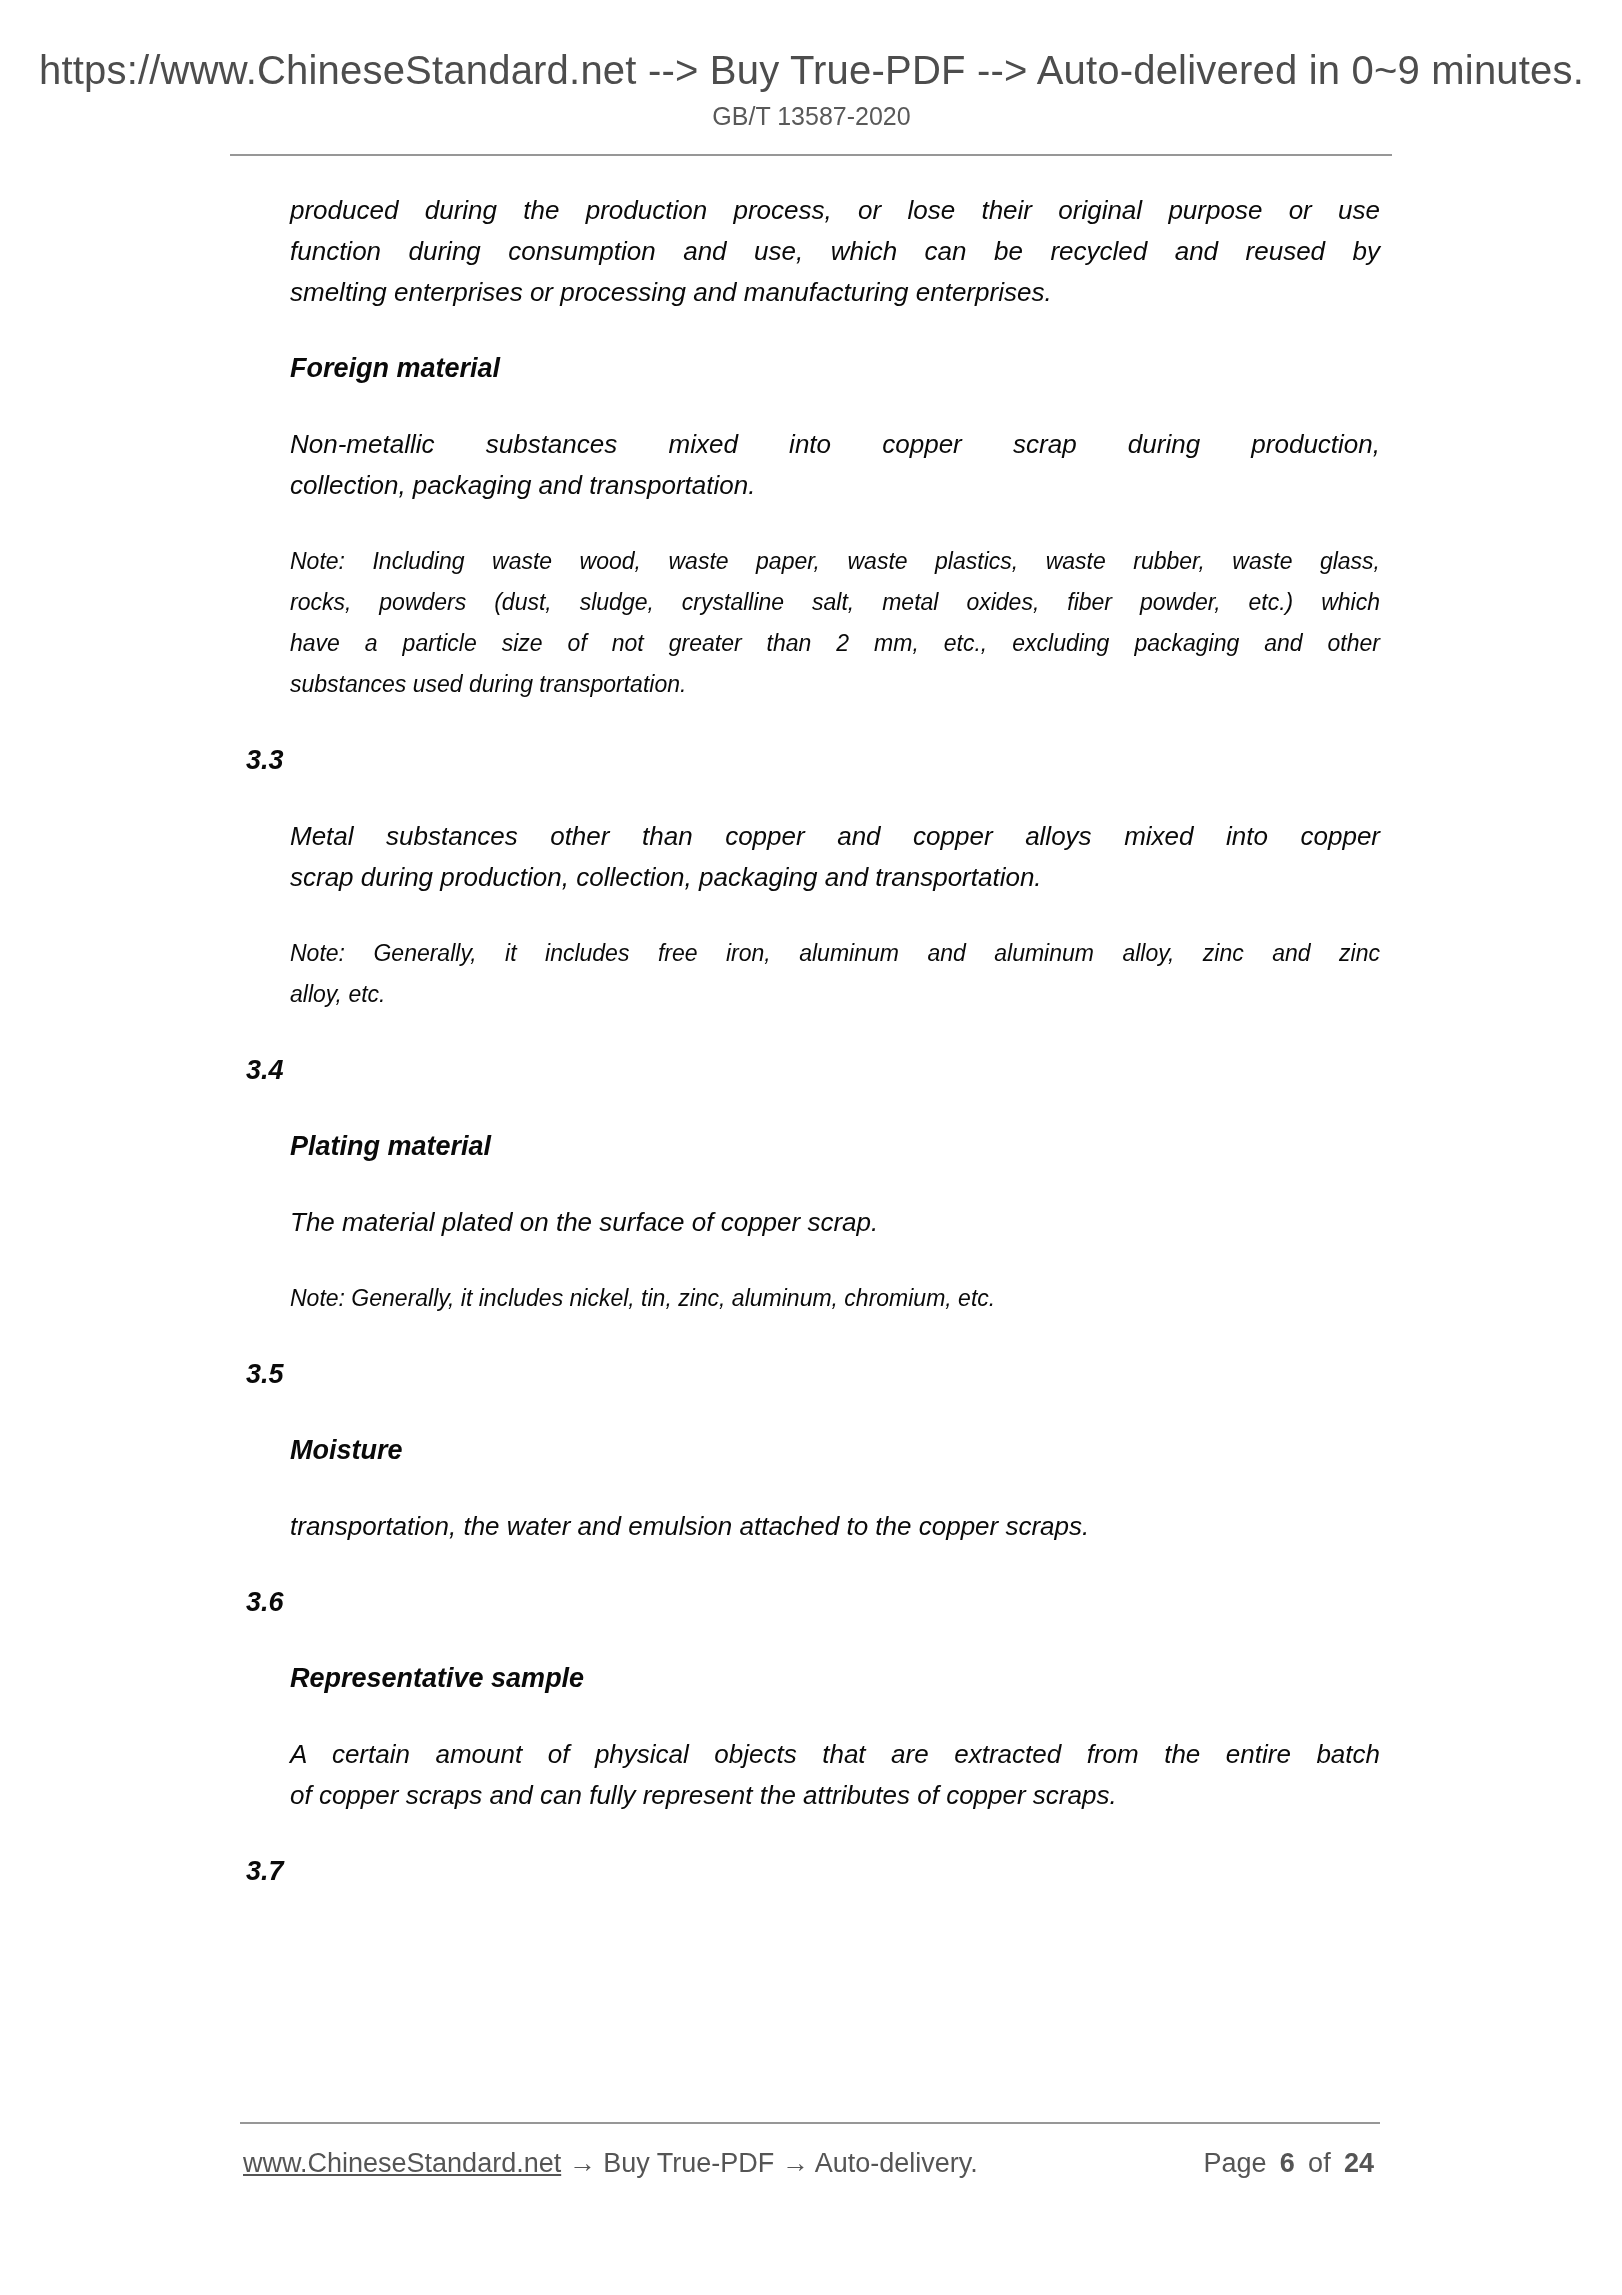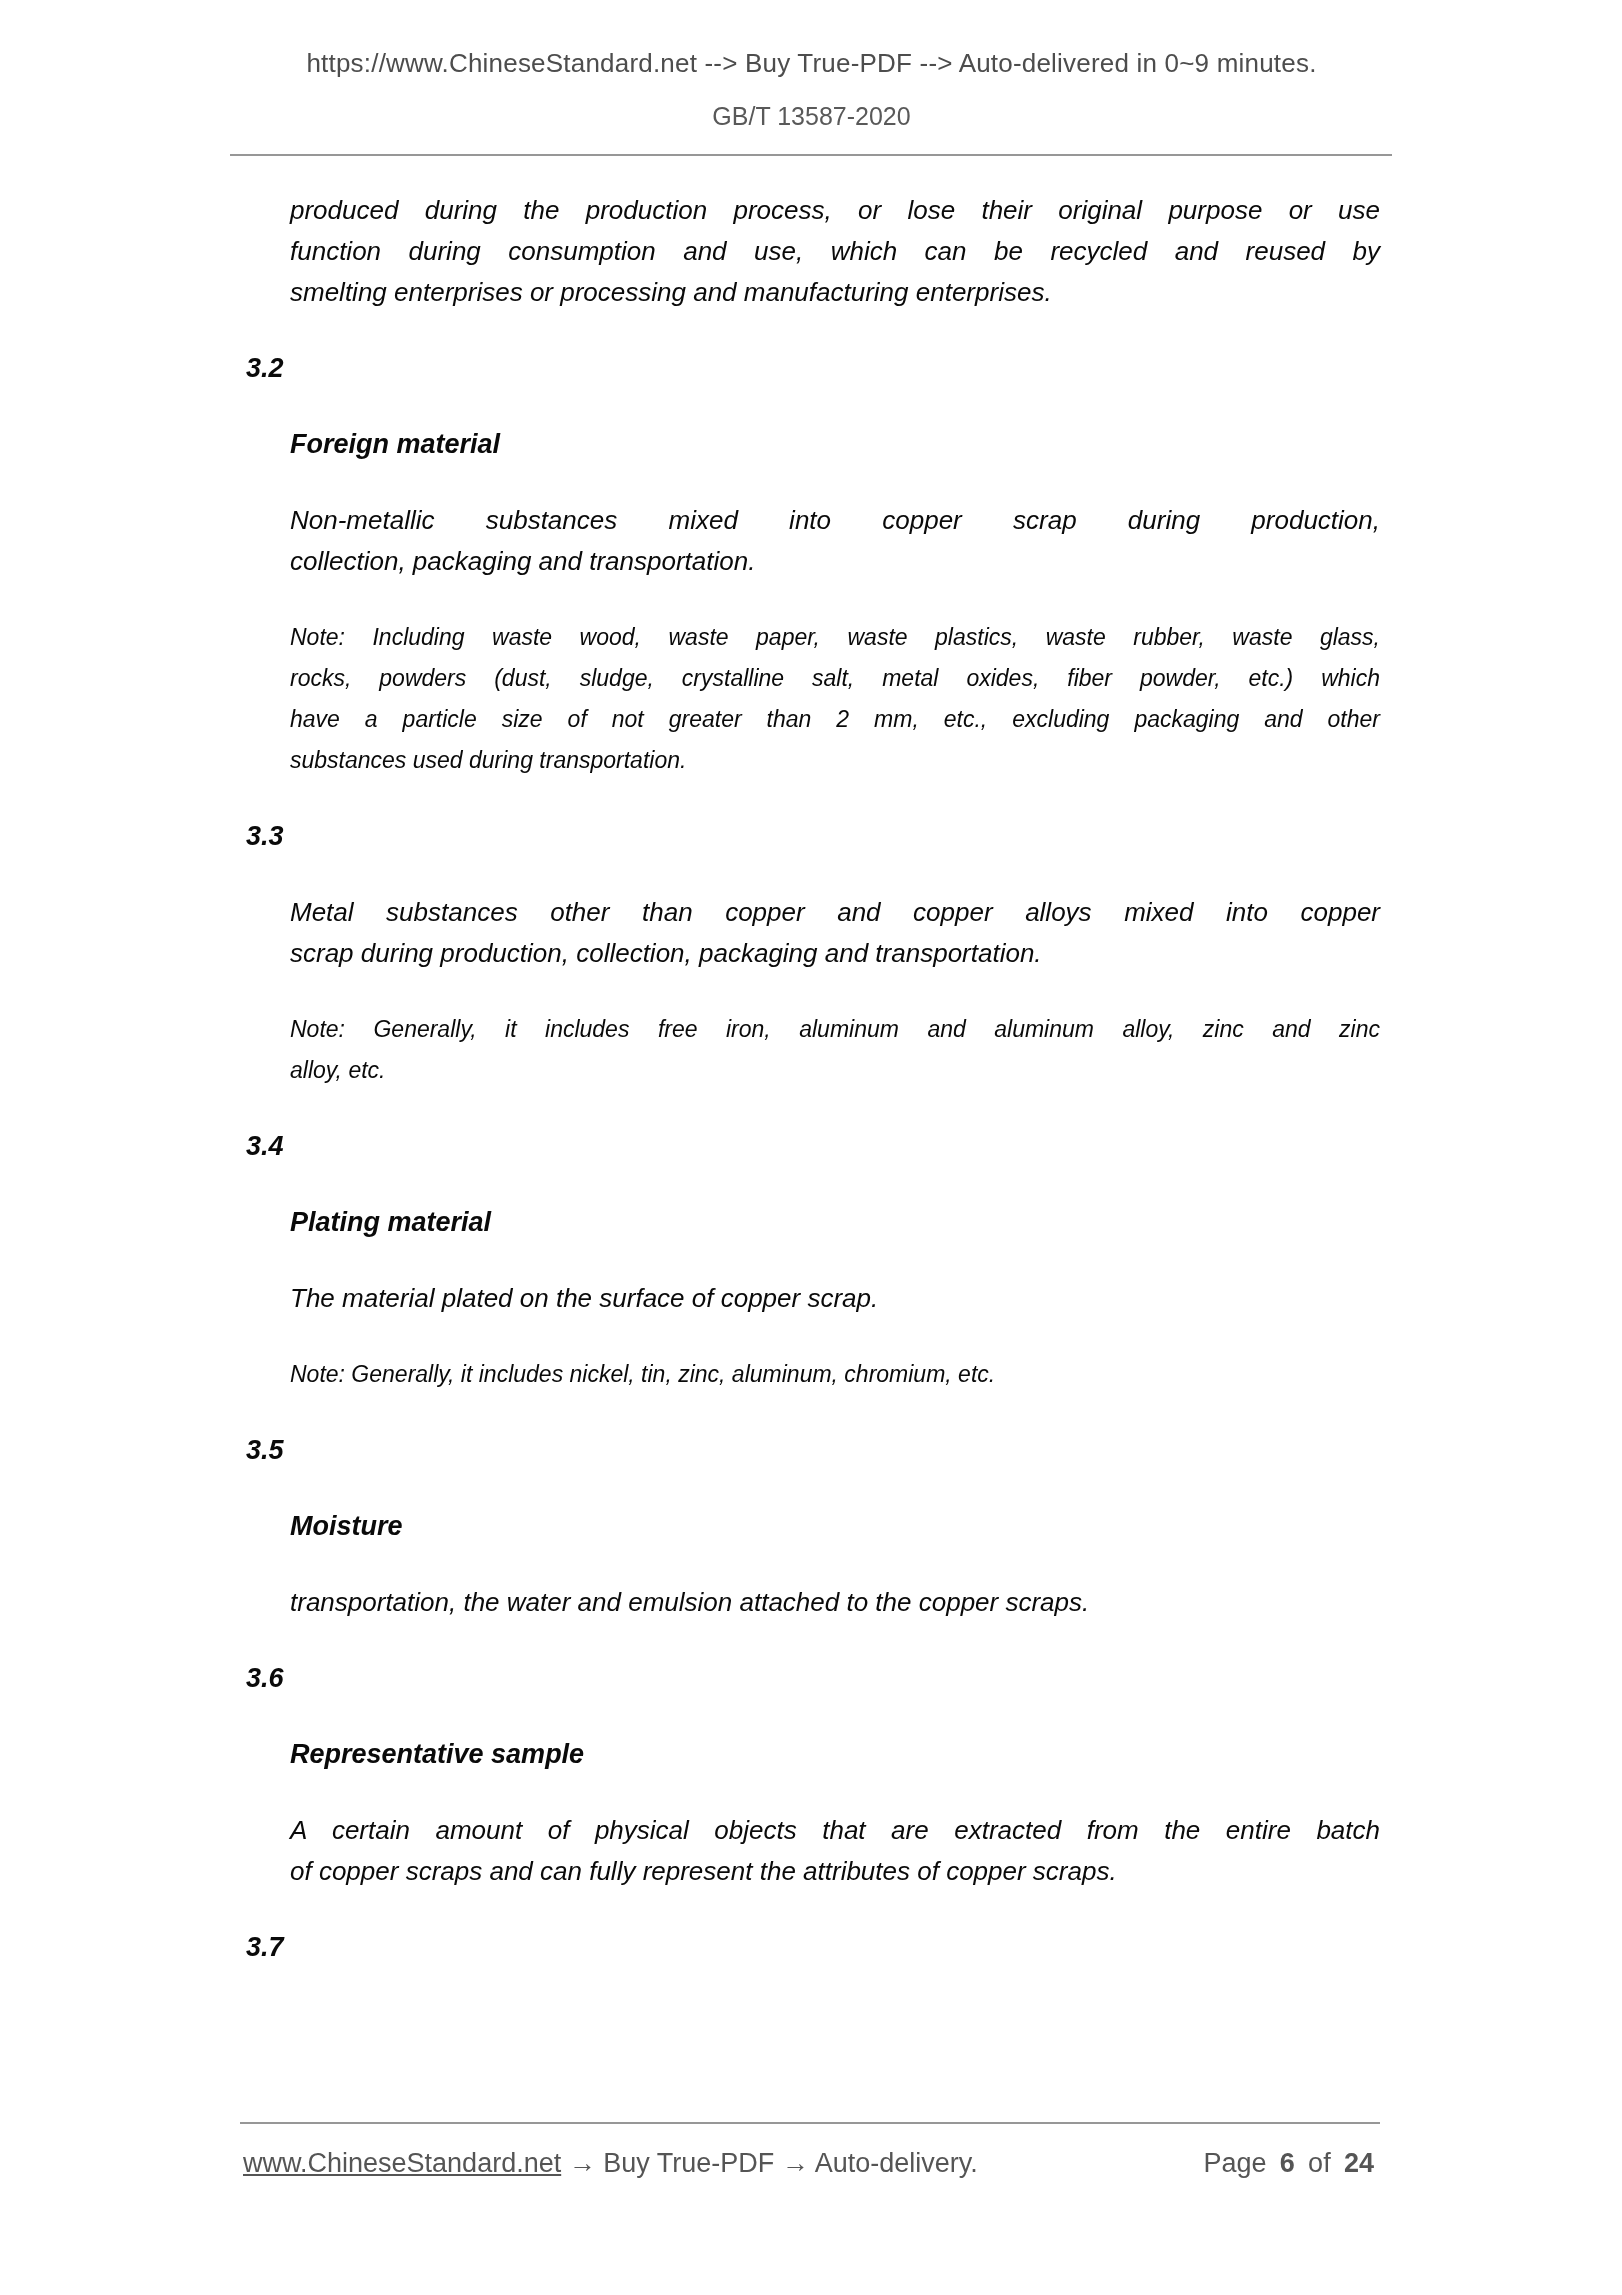--- a/index.html
+++ b/index.html
@@ -12,21 +12,21 @@
     font-family: "Liberation Sans", "DejaVu Sans", sans-serif;
     color: var(--body-text, #0a0a0a);
     overflow: hidden;
   }
 
   
   .hdr-url {
     position: absolute;
     top: 48px; left: 0; right: 0;
     text-align: center;
-    font-size: 26px;
+    font-size: 40px;
     color: var(--header-text, #4d4d4d);
     letter-spacing: 0.2px;
     white-space: nowrap;
   }
   .hdr-std {
     position: absolute;
     top: 102px; left: 0; right: 0;
     text-align: center;
     font-size: 25px;
     color: var(--subheader-text, #595959);
@@ -98,21 +98,20 @@
   <div class="hdr-std">GB/T 13587-2020</div>
 
   <div class="rule rule-top"></div>
 
   <main class="doc" id="doc-body">
       <div class="block paragraph">
         <div class="line fill">produced during the production process, or lose their original purpose or use</div>
         <div class="line fill">function during consumption and use, which can be recycled and reused by</div>
         <div class="line">smelting enterprises or processing and manufacturing enterprises.</div>
       </div>
-      <div class="block clause">3.2</div>
       <div class="block term">Foreign material</div>
       <div class="block paragraph">
         <div class="line fill">Non-metallic substances mixed into copper scrap during production,</div>
         <div class="line">collection, packaging and transportation.</div>
       </div>
       <div class="block note">
         <div class="line fill">Note: Including waste wood, waste paper, waste plastics, waste rubber, waste glass,</div>
         <div class="line fill">rocks, powders (dust, sludge, crystalline salt, metal oxides, fiber powder, etc.) which</div>
         <div class="line fill">have a particle size of not greater than 2 mm, etc., excluding packaging and other</div>
         <div class="line">substances used during transportation.</div>

